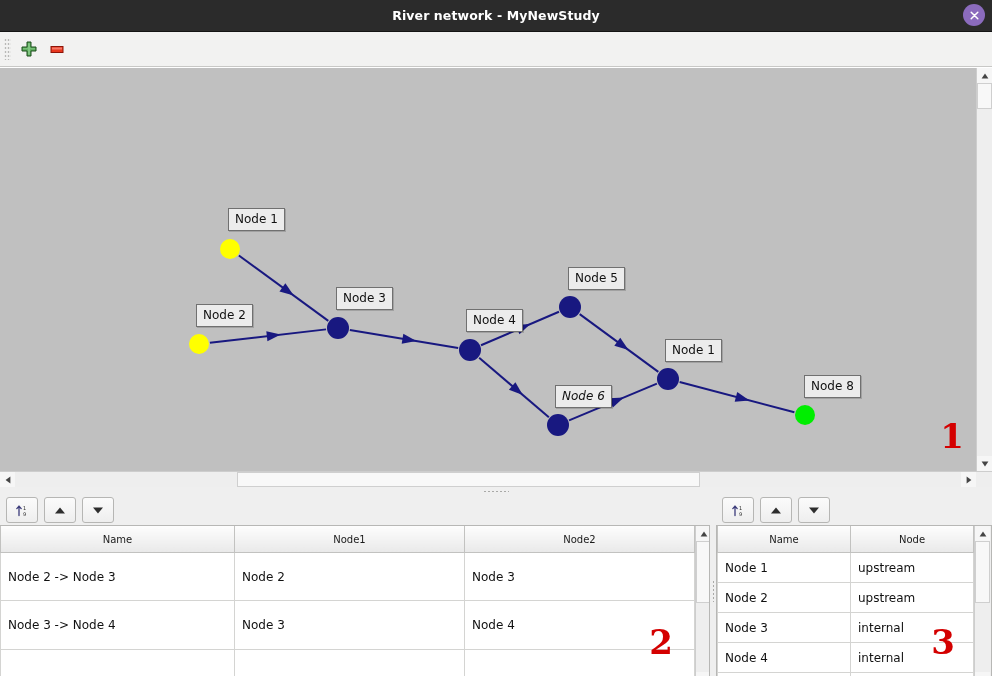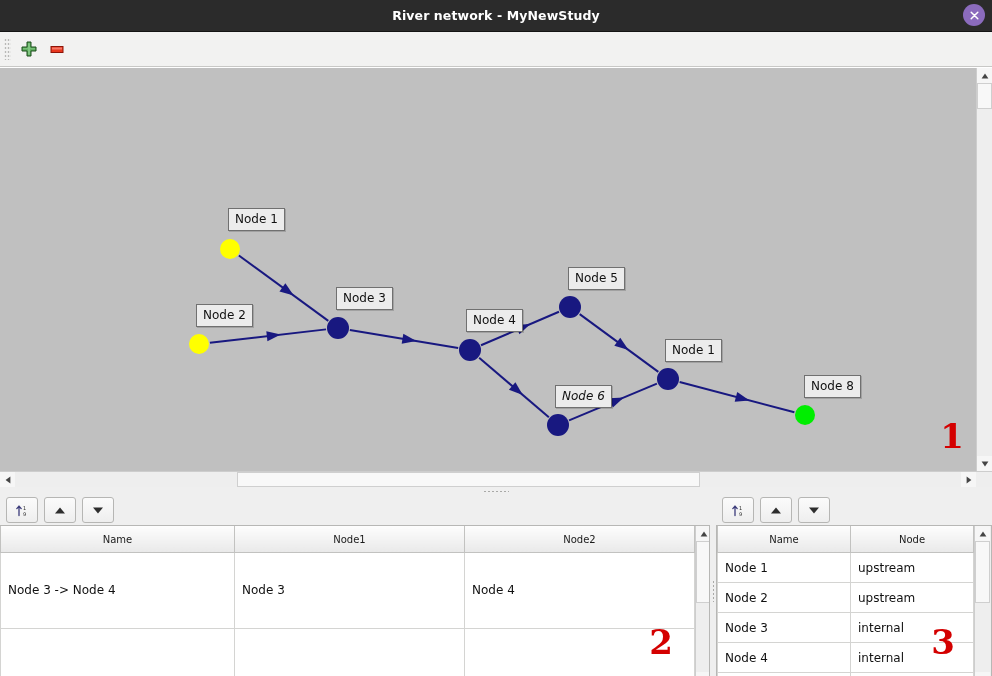--- a/index.html
+++ b/index.html
@@ -409,20 +409,25 @@
           </colgroup>
           <thead>
               <tr id="reaches-head">
                 <th>Name</th>
                 <th>Node1</th>
                 <th>Node2</th>
               </tr>
             </thead>
           <tbody id="reaches-body">
               <tr>
+                <td>Node 2 -&gt; Node 3</td>
+                <td>Node 2</td>
+                <td>Node 3</td>
+              </tr>
+              <tr>
                 <td>Node 3 -&gt; Node 4</td>
                 <td>Node 3</td>
                 <td>Node 4</td>
               </tr>
               <tr class="filler">
                 <td></td>
                 <td></td>
                 <td></td>
               </tr>
             </tbody>

